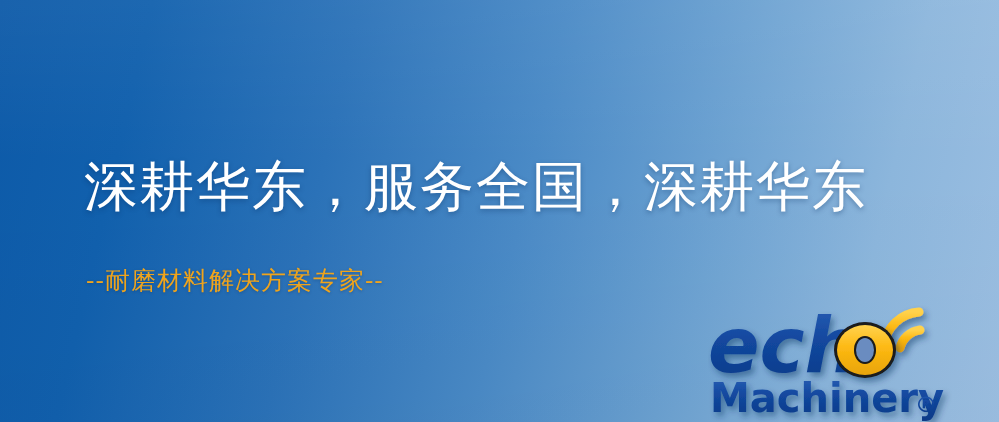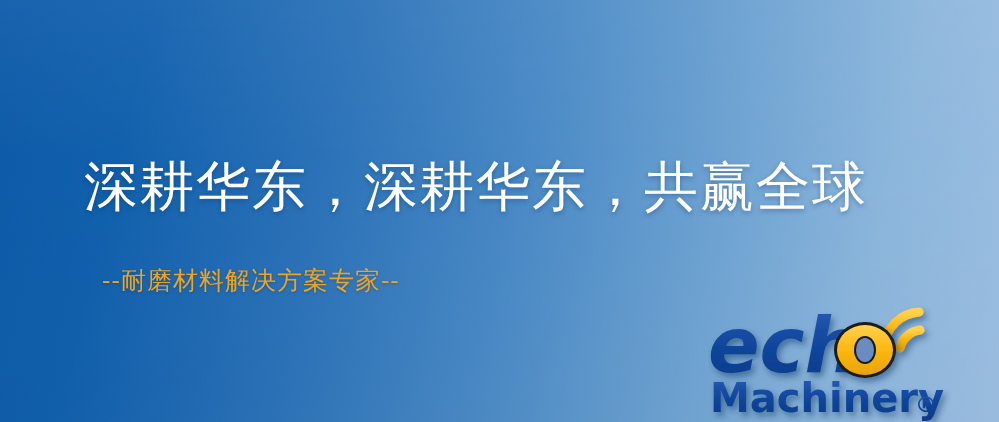--- a/index.html
+++ b/index.html
@@ -60,41 +60,40 @@
     position:absolute;
     left:86px;
     top:266px;
     font-family:"DejaVu Serif", "Liberation Serif", serif;
     font-size:25px;
     line-height:30px;
     letter-spacing:1px;
     color:#efa41c;
     white-space:nowrap;
     text-shadow:0 1px 3px rgba(0,40,90,0.30);
-    margin-left:16px;
   }
 
   
   .logo {
     position:absolute;
     left:708px;
     top:300px;
     width:251px;
     height:122px;
   }
   .logo svg { display:block; }
 </style>
 </head>
 <body>
 
 <div class="banner">
 
   <div class="banner-shade"></div>
 
-  <div class="headline">深耕华东，深耕华东，共赢全球</div>
+  <div class="headline">深耕华东，服务全国，深耕华东</div>
 
   <div class="subtitle">--耐磨材料解决方案专家--</div>
 
   <div class="logo">
     <svg width="251" height="122" viewBox="0 0 251 122" xmlns="http://www.w3.org/2000/svg">
       <defs>
         <filter id="logoShadow" x="-30%" y="-30%" width="180%" height="180%">
           <feDropShadow dx="3" dy="4" stdDeviation="3" flood-color="#0a2c5a" flood-opacity="0.45"></feDropShadow>
         </filter>
         <linearGradient id="blueGrad" x1="0" y1="0" x2="0" y2="1">

